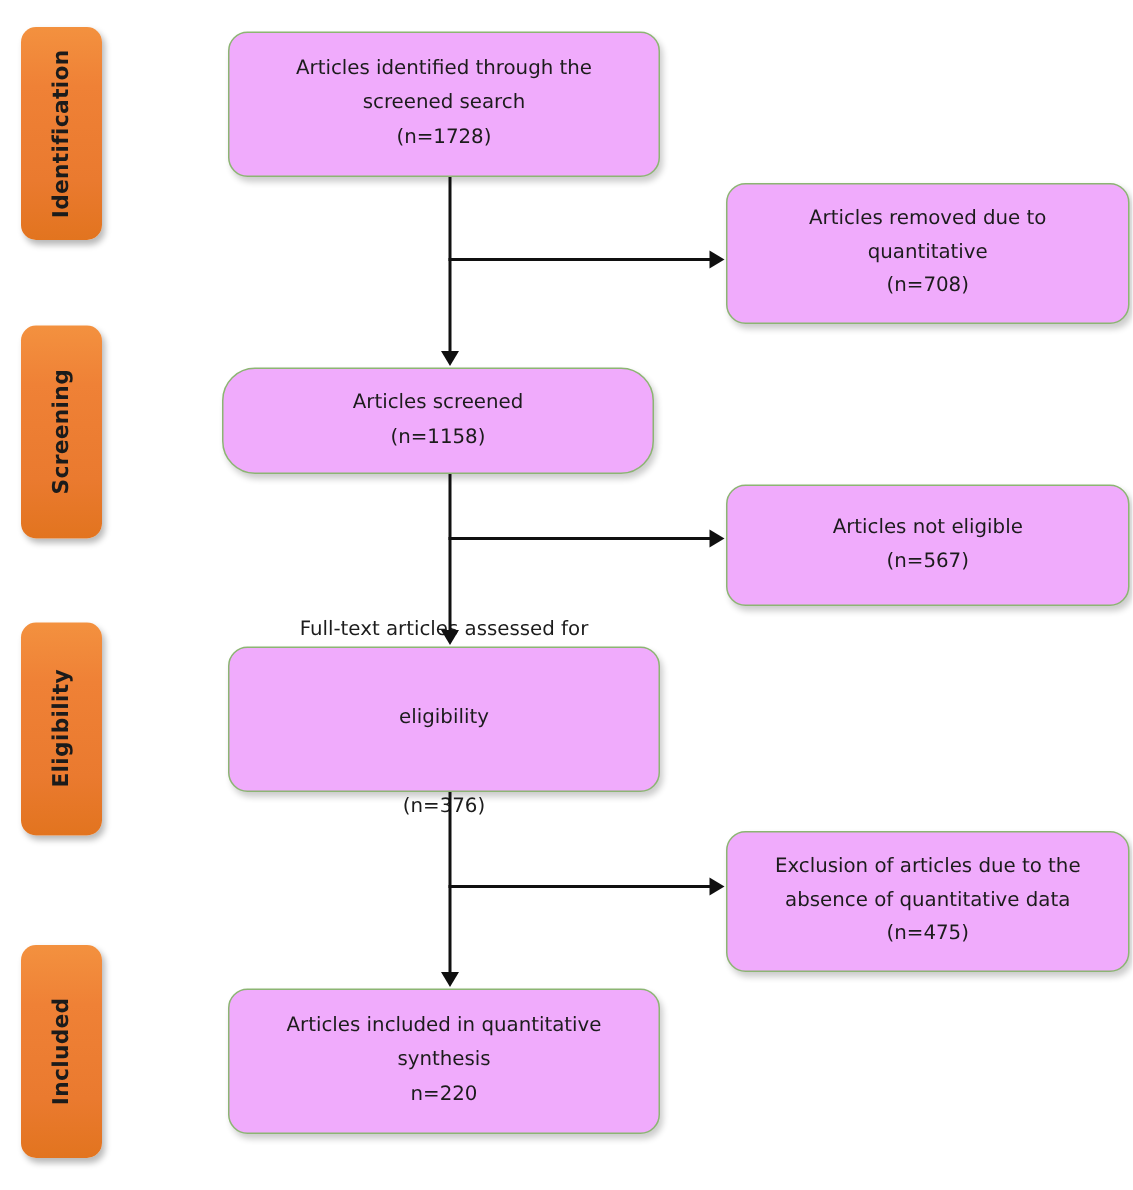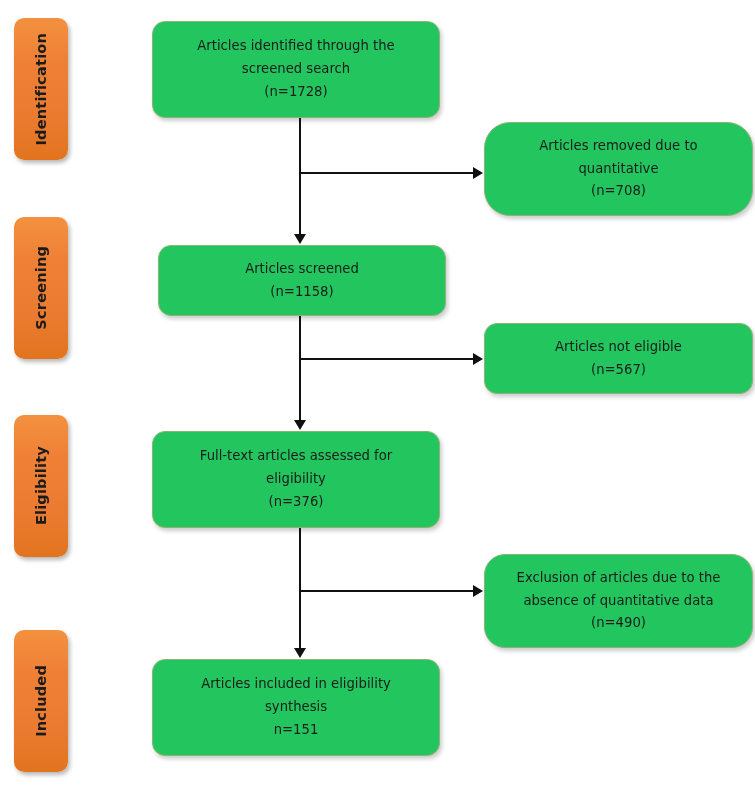--- a/index.html
+++ b/index.html
@@ -43,21 +43,21 @@
     color: #1b1b1b;
     letter-spacing: 0.2px;
     white-space: nowrap;
     line-height: 1;
   }
 
   
   .node {
     position: absolute;
     box-sizing: border-box;
-    background: #22c55e;
+    background: #f0abfc;
     border: 1px solid #8cb573;
     border-radius: 13px;
     box-shadow: 2px 3px 4px rgba(0,0,0,0.20);
     display: flex;
     flex-direction: column;
     align-items: center;
     justify-content: center;
     text-align: center;
     padding: 4px 14px;
   }
@@ -116,52 +116,52 @@
   <div class="stage-box" style="left:14px; top:630px; height:142px;">
     <span class="stage-label">Included</span>
   </div>
 
   <div class="node" style="left:152px; top:21px; width:288px; height:97px;">
     <span class="line">Articles identified through the</span>
     <span class="line">screened search</span>
     <span class="line">(n=1728)</span>
   </div>
 
-  <div class="node" style="left:158px; top:245px; width:288px; height:71px;">
+  <div class="node" style="left:148px; top:245px; width:288px; height:71px;border-radius:22px;">
     <span class="line">Articles screened</span>
     <span class="line">(n=1158)</span>
   </div>
 
-  <div class="node" style="left:152px; top:431px; width:288px; height:97px;">
+  <div class="node" style="left:152px; top:431px; width:288px; height:97px;gap:36px;">
     <span class="line">Full-text articles assessed for</span>
     <span class="line">eligibility</span>
     <span class="line">(n=376)</span>
   </div>
 
   <div class="node" style="left:152px; top:659px; width:288px; height:97px;">
-    <span class="line">Articles included in eligibility</span>
+    <span class="line">Articles included in quantitative</span>
     <span class="line">synthesis</span>
-    <span class="line">n=151</span>
+    <span class="line">n=220</span>
   </div>
 
-  <div class="node" style="left:484px; top:122px; width:269px; height:94px;border-radius:26px;">
+  <div class="node" style="left:484px; top:122px; width:269px; height:94px;">
     <span class="line">Articles removed due to</span>
     <span class="line">quantitative</span>
     <span class="line">(n=708)</span>
   </div>
 
-  <div class="node" style="left:484px; top:323px; width:269px; height:71px;">
+  <div class="node" style="left:484px; top:323px; width:269px; height:81px;">
     <span class="line">Articles not eligible</span>
     <span class="line">(n=567)</span>
   </div>
 
-  <div class="node" style="left:484px; top:554px; width:269px; height:94px;border-radius:21px;">
+  <div class="node" style="left:484px; top:554px; width:269px; height:94px;">
     <span class="line">Exclusion of articles due to the</span>
     <span class="line">absence of quantitative data</span>
-    <span class="line">(n=490)</span>
+    <span class="line">(n=475)</span>
   </div>
 
   <div class="conn-v" style="left:299px; top:118px; height:117px;"></div>
   <div class="arrow-down" style="left:294px; top:234px;"></div>
   <div class="conn-h" style="left:299px; top:172px; width:175px;"></div>
   <div class="arrow-right" style="left:473px; top:167px;"></div>
 
   <div class="conn-v" style="left:299px; top:316px; height:105px;"></div>
   <div class="arrow-down" style="left:294px; top:420px;"></div>
   <div class="conn-h" style="left:299px; top:358px; width:175px;"></div>

